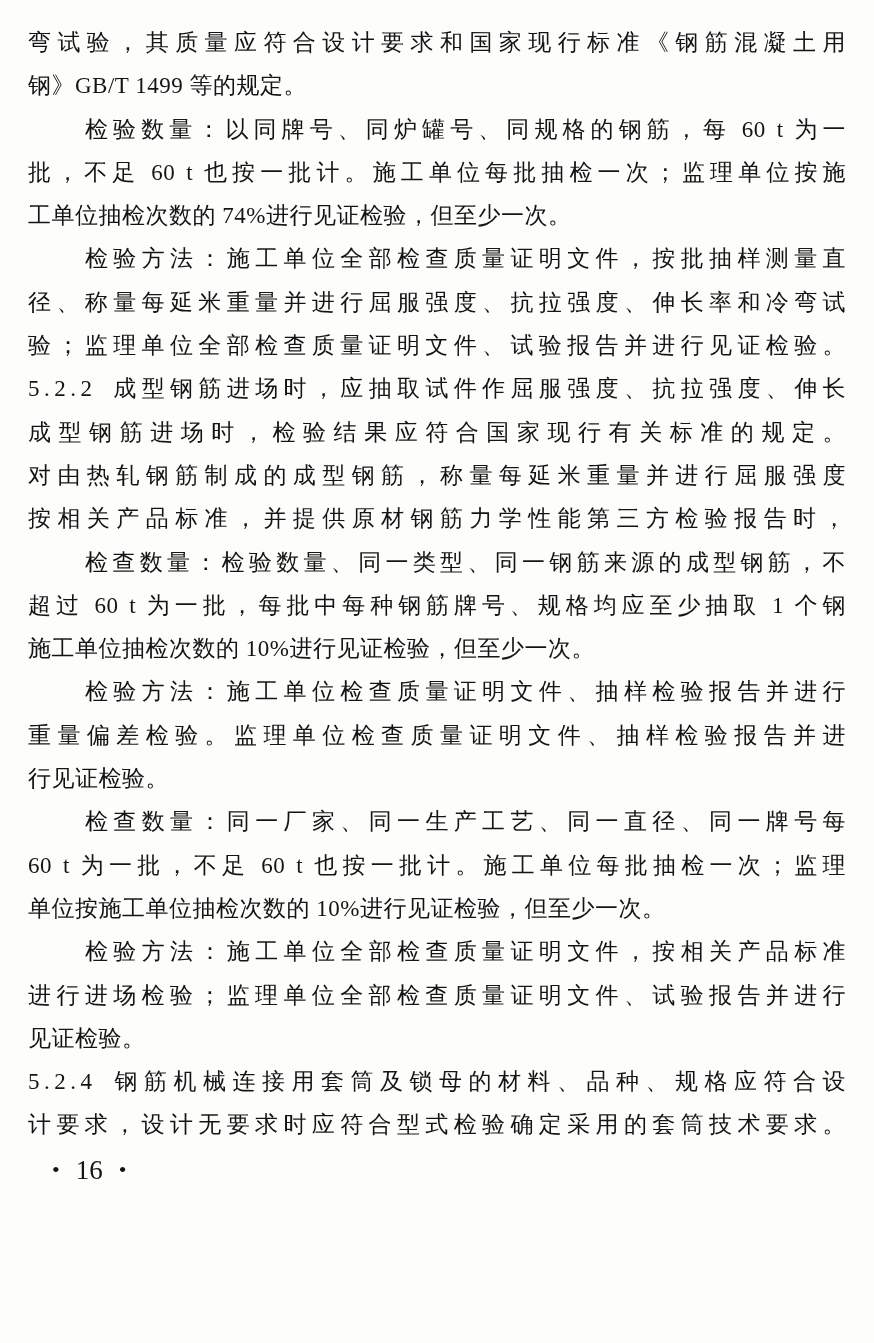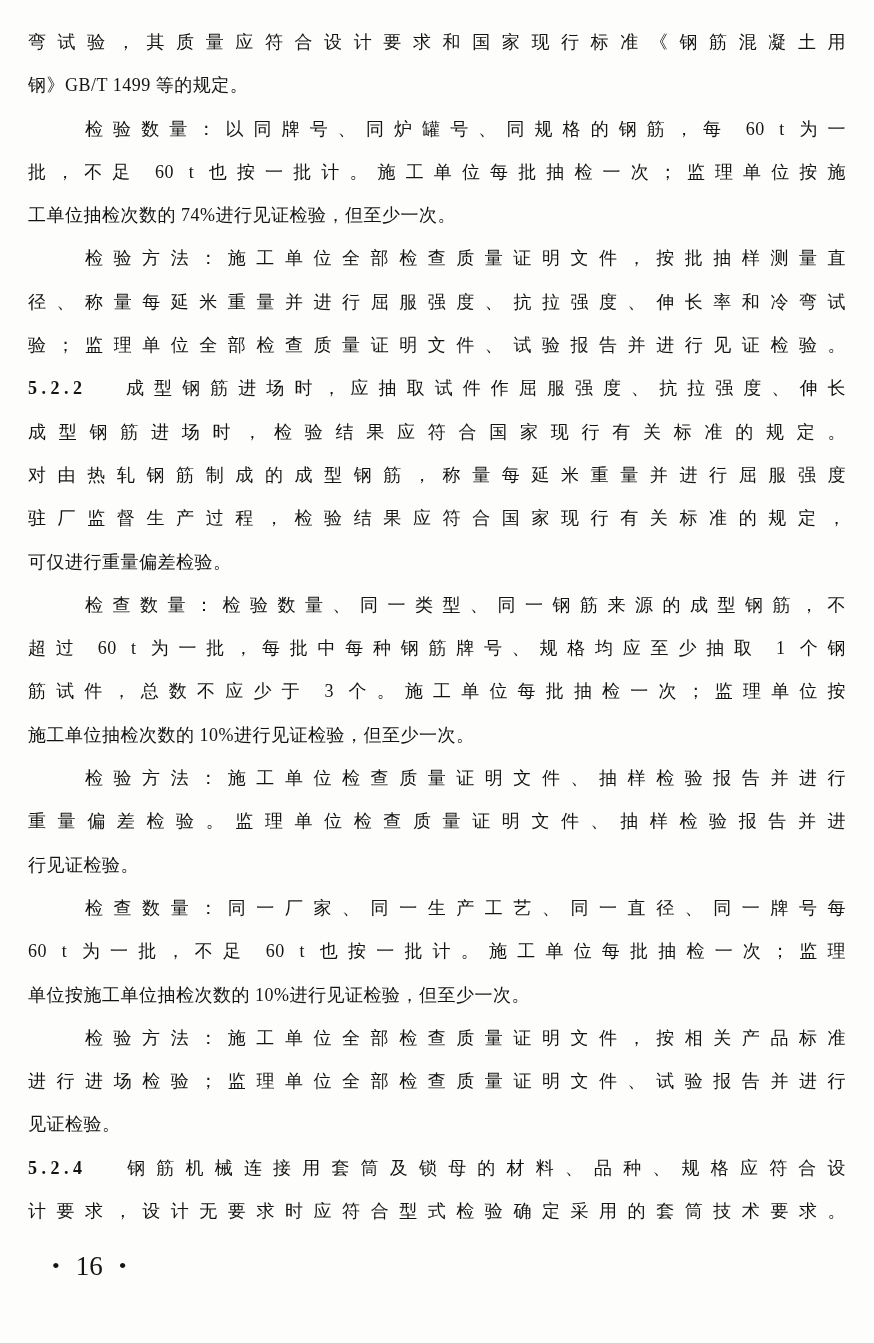--- a/index.html
+++ b/index.html
@@ -14,40 +14,40 @@
     box-sizing: border-box;
     padding: 21px 28px 0 28px;
     background: #fdfdfc;
     color: #141414;
     font-family: "Liberation Serif", "DejaVu Serif", serif;
     overflow: hidden;
   }
   .line {
     height: 43.3px;
     line-height: 43.3px;
-    font-size: 18px;
+    font-size: 23px;
     white-space: nowrap;
     letter-spacing: 0.5px;
   }
   .line.justify {
     white-space: normal;
     text-align: justify;
     text-align-last: justify;
     -moz-text-align-last: justify;
   }
   .line.indent {
     padding-left: 57px;
   }
   .secnum {
-    font-weight: bold;
+    font-weight: normal;
     letter-spacing: 4.5px;
-    margin-right: 30px;
+    margin-right: 12px;
   }
   .footer {
-    margin-top: 11px;
+    margin-top: 1px;
     height: 43px;
     line-height: 43px;
     font-size: 27px;
     padding-left: 24px;
     color: #141414;
   }
   .footer .dot {
     font-size: 22px;
     vertical-align: 2px;
   }
@@ -64,25 +64,23 @@
       <div class="line"><span>钢》GB/T 1499 等的规定。</span></div>
       <div class="line justify indent"><span>检验数量：以同牌号、同炉罐号、同规格的钢筋，每 60 t 为一</span></div>
       <div class="line justify"><span>批，不足 60 t 也按一批计。施工单位每批抽检一次；监理单位按施</span></div>
       <div class="line"><span>工单位抽检次数的 74%进行见证检验，但至少一次。</span></div>
       <div class="line justify indent"><span>检验方法：施工单位全部检查质量证明文件，按批抽样测量直</span></div>
       <div class="line justify"><span>径、称量每延米重量并进行屈服强度、抗拉强度、伸长率和冷弯试</span></div>
       <div class="line justify"><span>验；监理单位全部检查质量证明文件、试验报告并进行见证检验。</span></div>
       <div class="line justify"><span class="secnum">5.2.2</span><span>成型钢筋进场时，应抽取试件作屈服强度、抗拉强度、伸长</span></div>
       <div class="line justify"><span>成型钢筋进场时，检验结果应符合国家现行有关标准的规定。</span></div>
       <div class="line justify"><span>对由热轧钢筋制成的成型钢筋，称量每延米重量并进行屈服强度</span></div>
-      <div class="line justify"><span>驻厂监督生产过程，检验结果应符合国家现行有关标准的规定，</span></div>
-      <div class="line"><span>可仅进行重量偏差检验。</span></div>
+      <div class="line justify"><span>按相关产品标准，并提供原材钢筋力学性能第三方检验报告时，</span></div>
       <div class="line justify indent"><span>检查数量：检验数量、同一类型、同一钢筋来源的成型钢筋，不</span></div>
       <div class="line justify"><span>超过 60 t 为一批，每批中每种钢筋牌号、规格均应至少抽取 1 个钢</span></div>
-      <div class="line justify"><span>筋试件，总数不应少于 3 个。施工单位每批抽检一次；监理单位按</span></div>
       <div class="line"><span>施工单位抽检次数的 10%进行见证检验，但至少一次。</span></div>
       <div class="line justify indent"><span>检验方法：施工单位检查质量证明文件、抽样检验报告并进行</span></div>
       <div class="line justify"><span>重量偏差检验。监理单位检查质量证明文件、抽样检验报告并进</span></div>
       <div class="line"><span>行见证检验。</span></div>
       <div class="line justify indent"><span>检查数量：同一厂家、同一生产工艺、同一直径、同一牌号每</span></div>
       <div class="line justify"><span>60 t 为一批，不足 60 t 也按一批计。施工单位每批抽检一次；监理</span></div>
       <div class="line"><span>单位按施工单位抽检次数的 10%进行见证检验，但至少一次。</span></div>
       <div class="line justify indent"><span>检验方法：施工单位全部检查质量证明文件，按相关产品标准</span></div>
       <div class="line justify"><span>进行进场检验；监理单位全部检查质量证明文件、试验报告并进行</span></div>
       <div class="line"><span>见证检验。</span></div>

